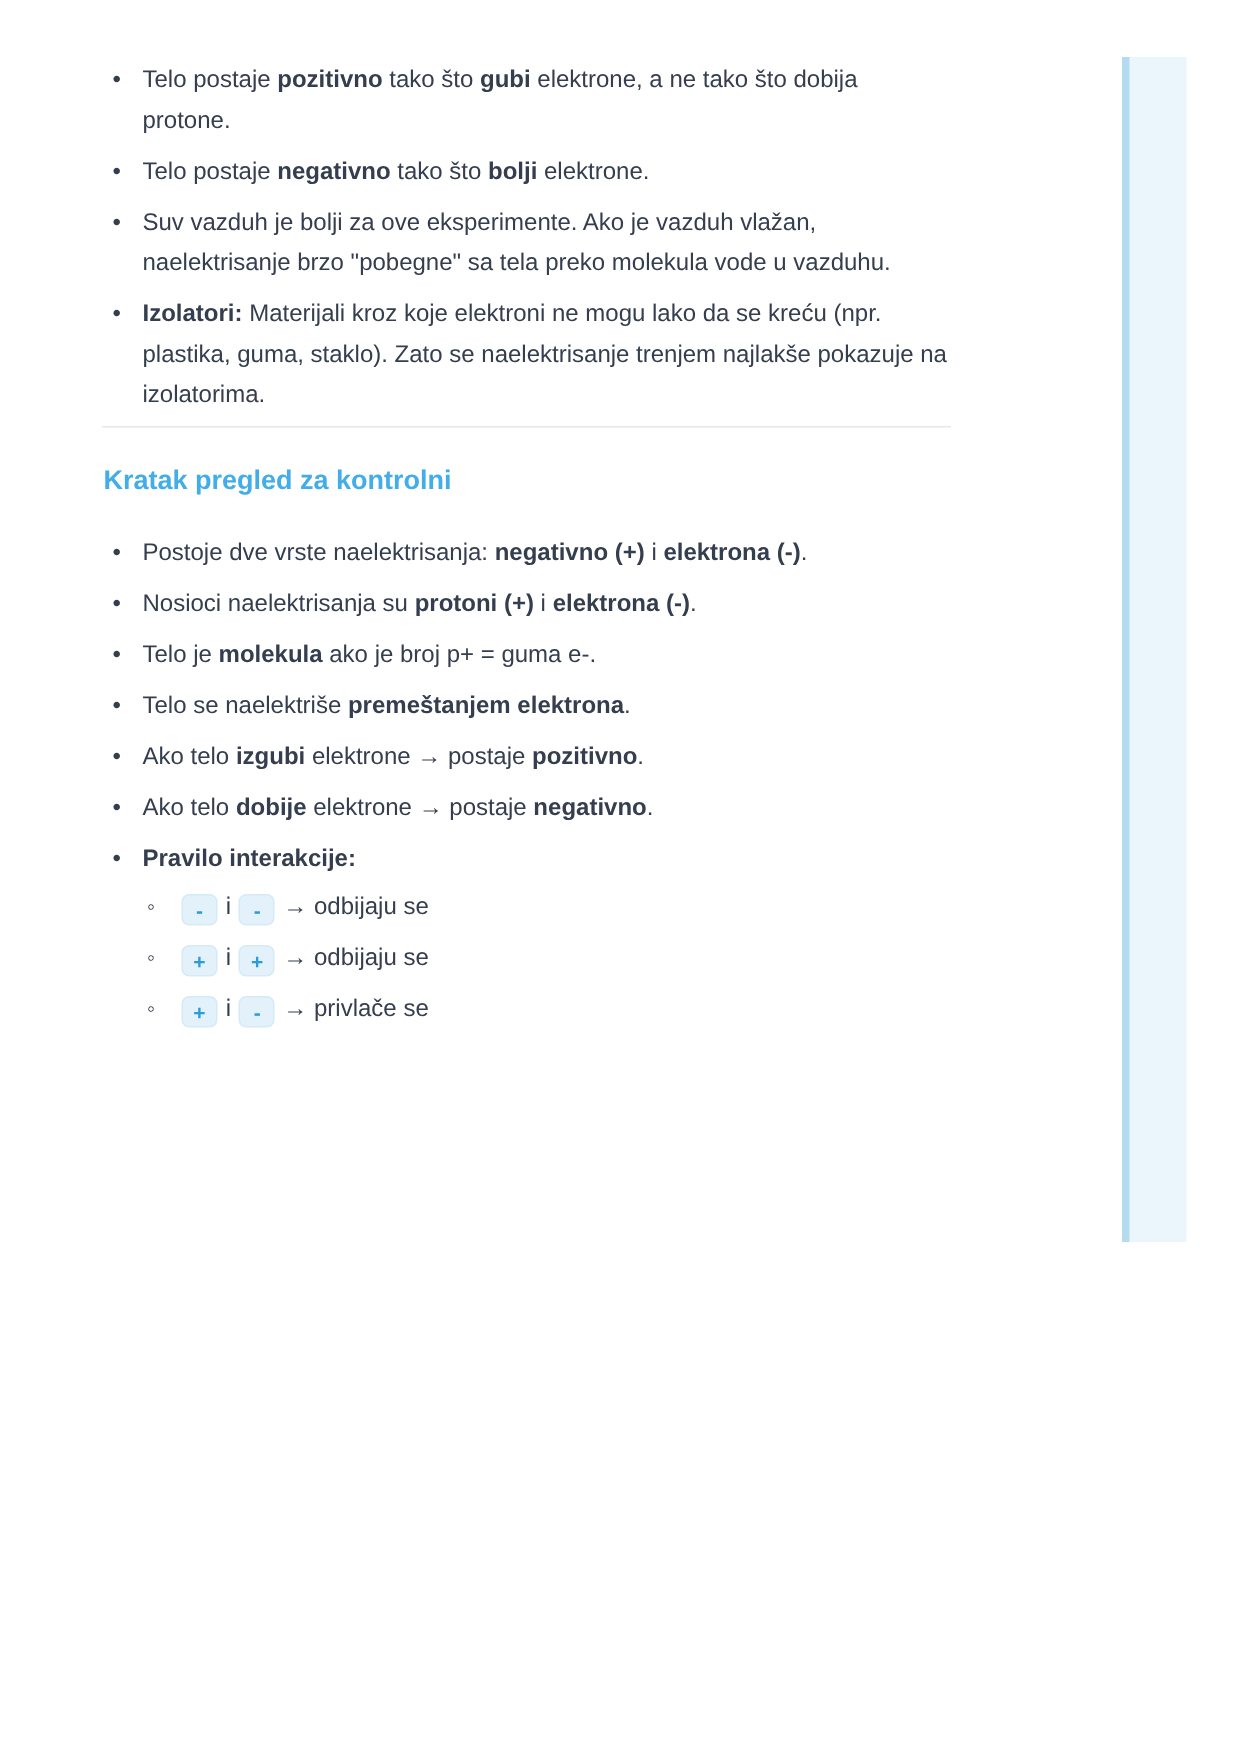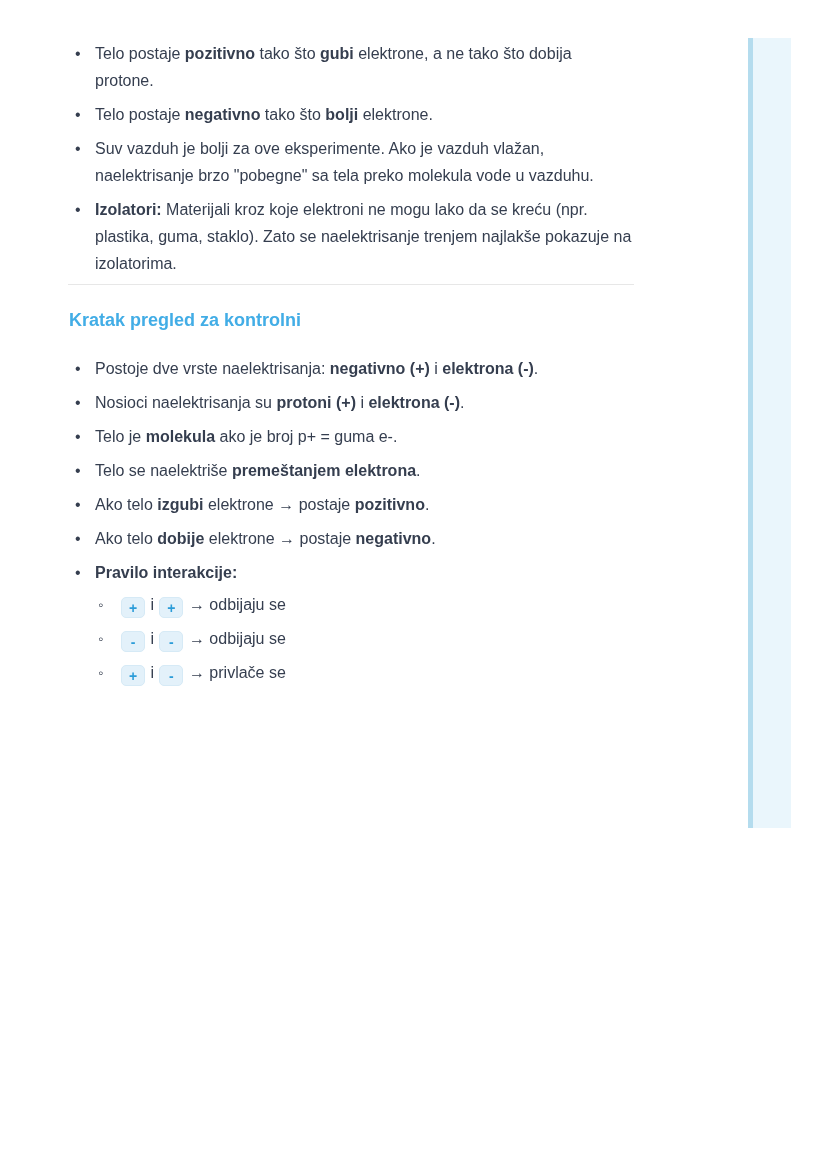--- a/index.html
+++ b/index.html
@@ -135,22 +135,22 @@
     <ul class="blist review">
       <li><span><span>Postoje dve vrste naelektrisanja: </span><span class="b">negativno (+)</span><span> i </span><span class="b">elektrona (-)</span><span>.</span></span></li>
       <li><span><span>Nosioci naelektrisanja su </span><span class="b">protoni (+)</span><span> i </span><span class="b">elektrona (-)</span><span>.</span></span></li>
       <li><span><span>Telo je </span><span class="b">molekula</span><span> ako je broj p+ = guma e-.</span></span></li>
       <li><span><span>Telo se naelektriše </span><span class="b">premeštanjem elektrona</span><span>.</span></span></li>
       <li><span><span>Ako telo </span><span class="b">izgubi</span><span> elektrone → postaje </span><span class="b">pozitivno</span><span>.</span></span></li>
       <li><span><span>Ako telo </span><span class="b">dobije</span><span> elektrone → postaje </span><span class="b">negativno</span><span>.</span></span></li>
       <li>
         <span><span class="b">Pravilo interakcije:</span></span>
         <ul class="sublist">
+          <li><span><span class="badge">-</span><span> i </span><span class="badge">-</span><span>  → odbijaju se</span></span></li>
           <li><span><span class="badge">+</span><span> i </span><span class="badge">+</span><span>  → odbijaju se</span></span></li>
-          <li><span><span class="badge">-</span><span> i </span><span class="badge">-</span><span>  → odbijaju se</span></span></li>
           <li><span><span class="badge">+</span><span> i </span><span class="badge">-</span><span>  → privlače se</span></span></li>
         </ul>
       </li>
     </ul>
 
   </div>
 
   <div class="footer">(c) Knowunity 2025</div>
 
 </div>

